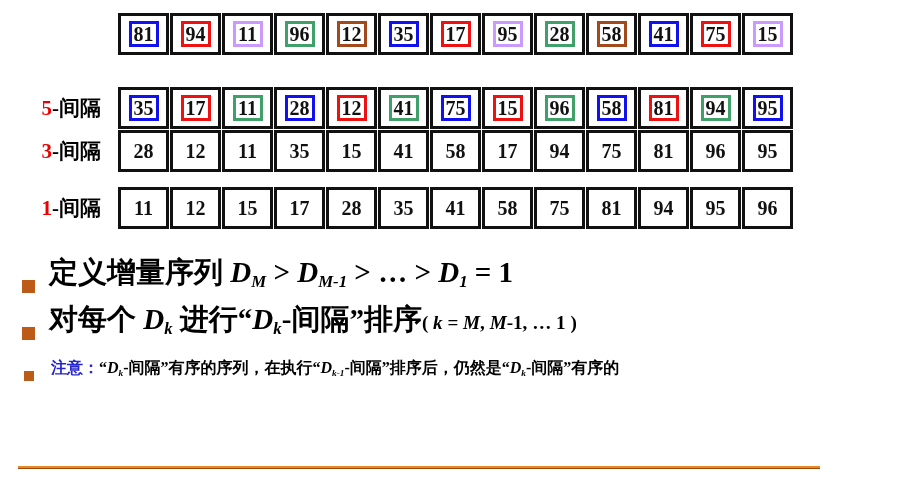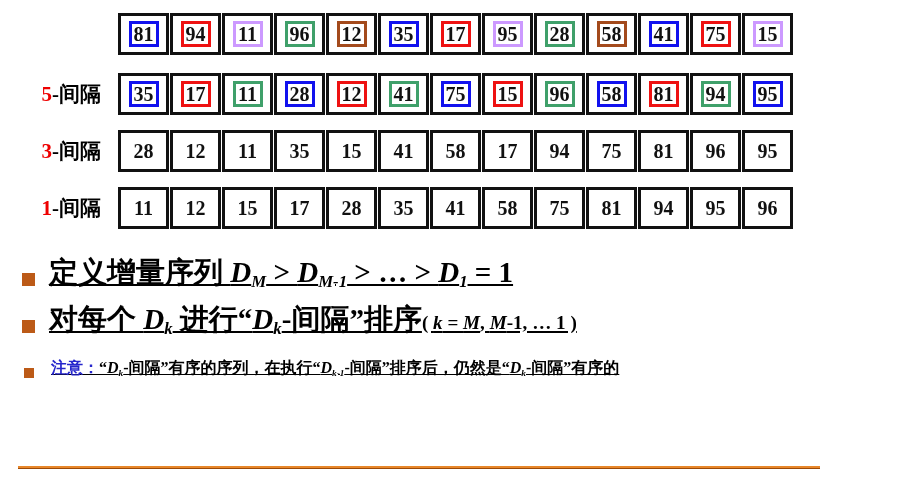--- a/index.html
+++ b/index.html
@@ -4,41 +4,41 @@
 <style>
   html,body { margin:0; padding:0; background:#fff; }
   .slide {
     position:relative; width:820px; height:477px; background:#ffffff;
     font-family:"Liberation Serif","DejaVu Serif",serif; overflow:hidden;
   }
 
   
   .sort-row { position:absolute; left:118px; display:flex; }
   .row-0 { top:13px; }
-  .row-1 { top:73px;align-items:flex-end; }
+  .row-1 { top:87px;align-items:flex-end; }
   .row-2 { top:130px; }
   .row-3 { top:187px;text-align:right; }
   .row-label {
     position:absolute; right:100%; margin-right:17px; top:50%;
     transform:translateY(-50%); font-weight:bold; font-size:21px;
     white-space:nowrap; color:#000;
   }
   .cell {
     width:45px; height:36px; border:3px solid #111; margin-right:1px;
     background:#fff; display:flex; align-items:center; justify-content:center;
     box-sizing:content-box;
   }
   .inner {
     border:3px solid; height:26px; min-width:30px; padding:0 2px;
     display:flex; align-items:center; justify-content:center; box-sizing:border-box;
   }
   .val { font-weight:bold; font-size:20px; color:#111; line-height:1; }
 
   
-  .bullet-line { position:absolute; display:flex; align-items:center; color:#000;text-decoration:underline; }
+  .bullet-line { position:absolute; display:flex; align-items:flex-end; color:#000; }
   .bullet-0 { top:254px; left:22px; width:870px; }
   .bullet-1 { top:301px; left:22px; width:870px; }
   .bullet-2 { top:356px; left:24px; width:848px; }
   .b-large { font-size:29px; font-weight:bold; line-height:1.3; }
   .b-small { font-size:16px; font-weight:bold; line-height:1.55; }
   .square { flex:none; }
   .b-large .square { width:13px; height:13px; margin:12px 14px 0 0; }
   .b-small .square { width:10px; height:10px; margin:9px 17px 0 0; }
   .seg-var { font-style:italic; }
   .seg-sub { font-style:italic; font-size:0.58em; vertical-align:-0.28em; letter-spacing:0; }

